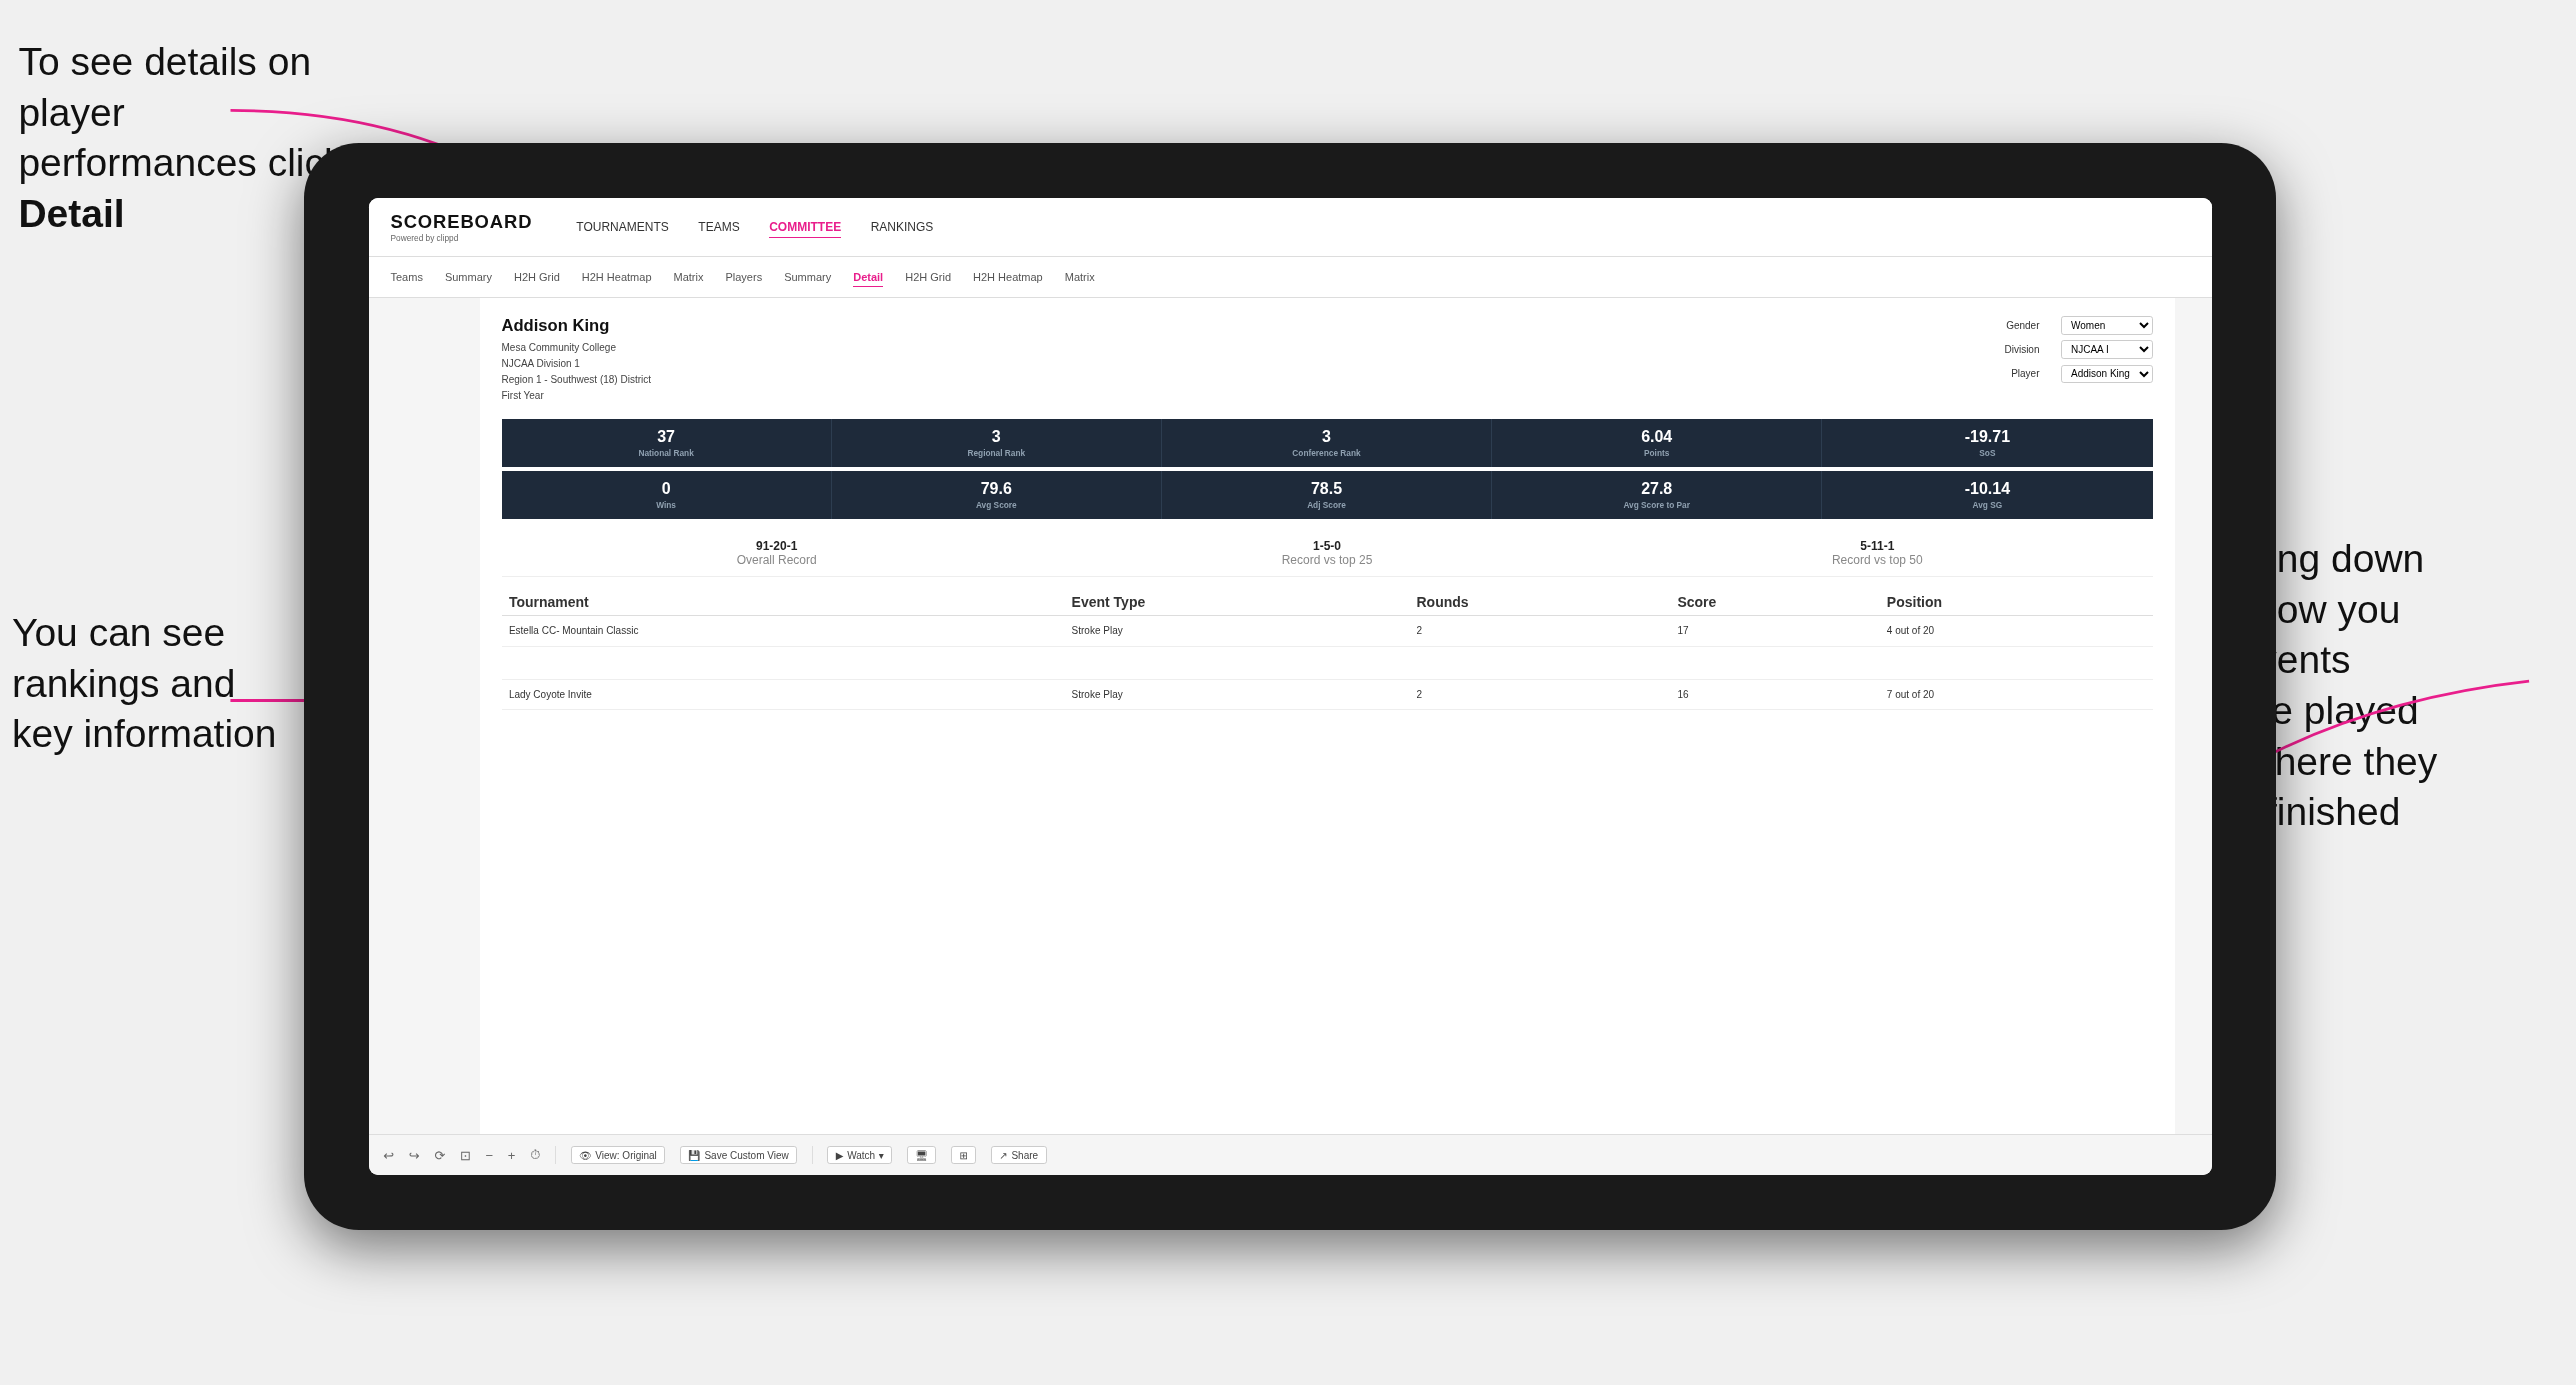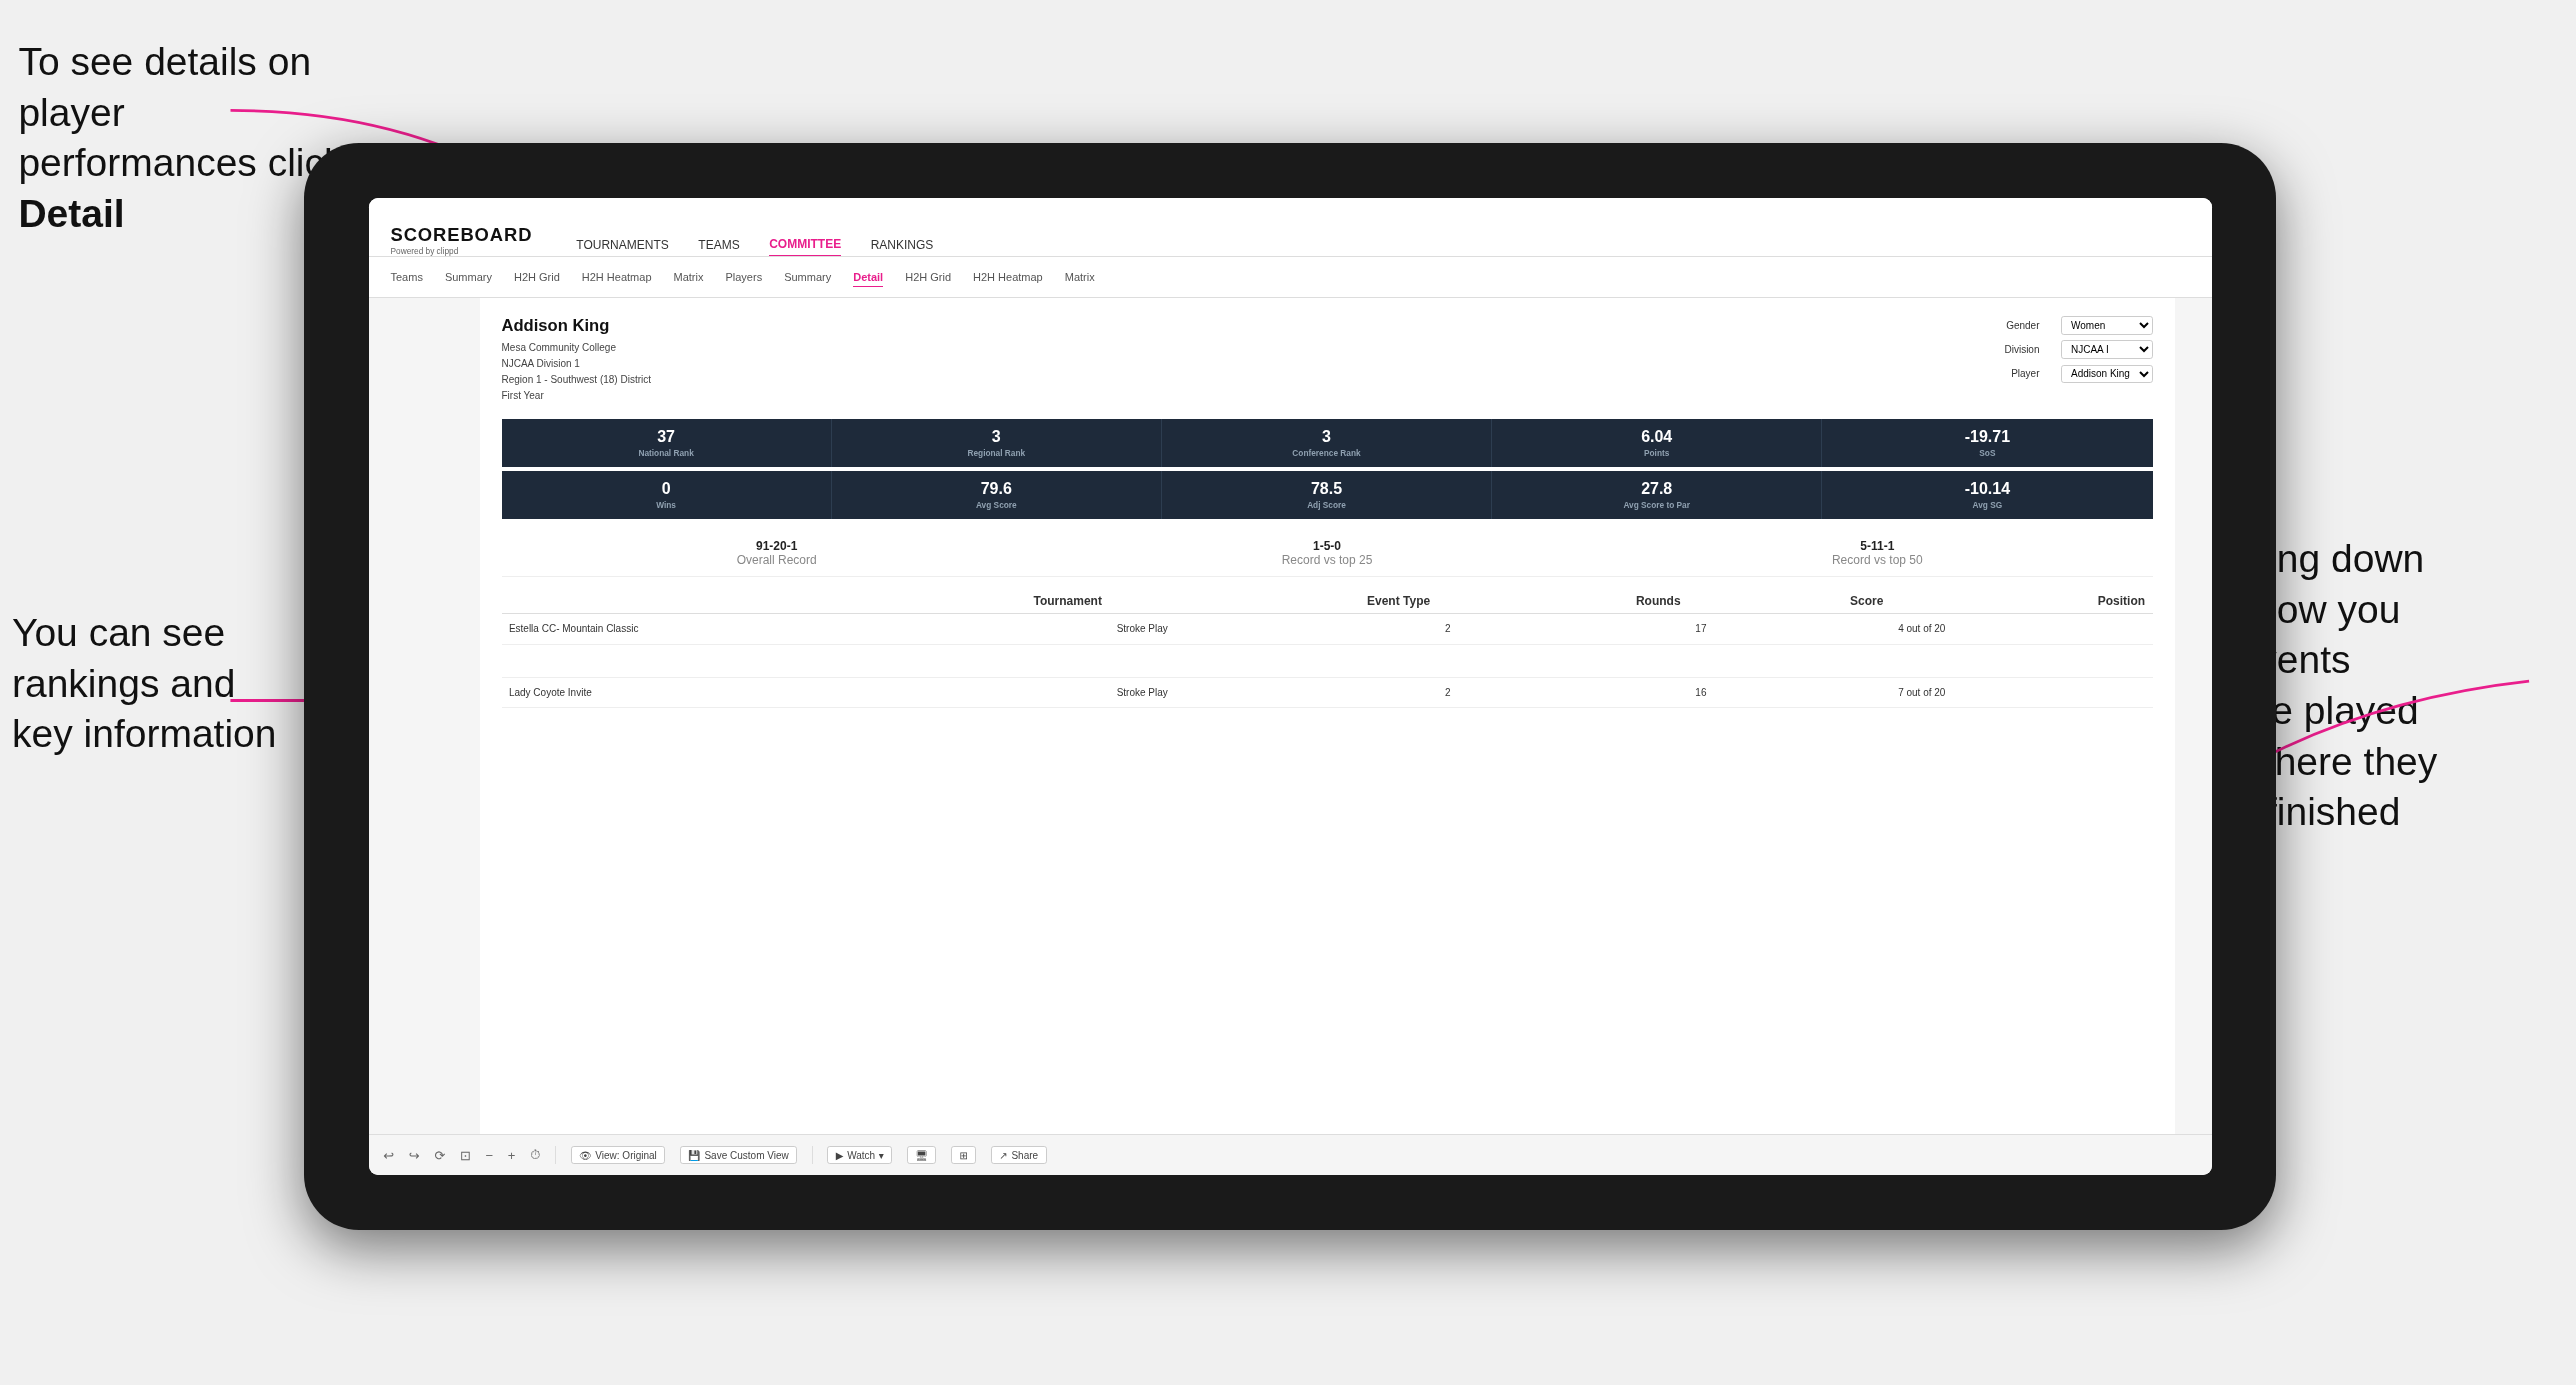--- a/index.html
+++ b/index.html
@@ -67,21 +67,21 @@
       display: flex;
       flex-direction: column;
     }
 
     
     .top-nav {
       background: #fff;
       border-bottom: 0.9px solid #ddd;
       padding: 0 22px;
       display: flex;
-      align-items: flex-end;
+      align-items: center;
       height: 59px;
       flex-shrink: 0;
     }
     .logo-area {
       display: flex;
       flex-direction: column;
       margin-right: 44px;
     }
     .logo-title {
       font-size: 18.4px;
@@ -250,26 +250,26 @@
       display: block;
     }
 
     
     .tournament-table {
       width: 100%;
       border-collapse: collapse;
       font-size: 10px;
     }
     .tournament-table th {
-      text-align: right;
+      text-align: left;
       padding: 5.5px 7.4px;
       color: #333;
       font-weight: 600;
       border-bottom: 0.9px solid #ddd;
-      font-size: 12px;
+      font-size: 14px;
     }
     .tournament-table td {
       padding: 9.2px 7.4px;
       color: #333;
       border-bottom: 0.9px solid #eee;
       vertical-align: middle;
     }
 
     
     .bottom-toolbar {

